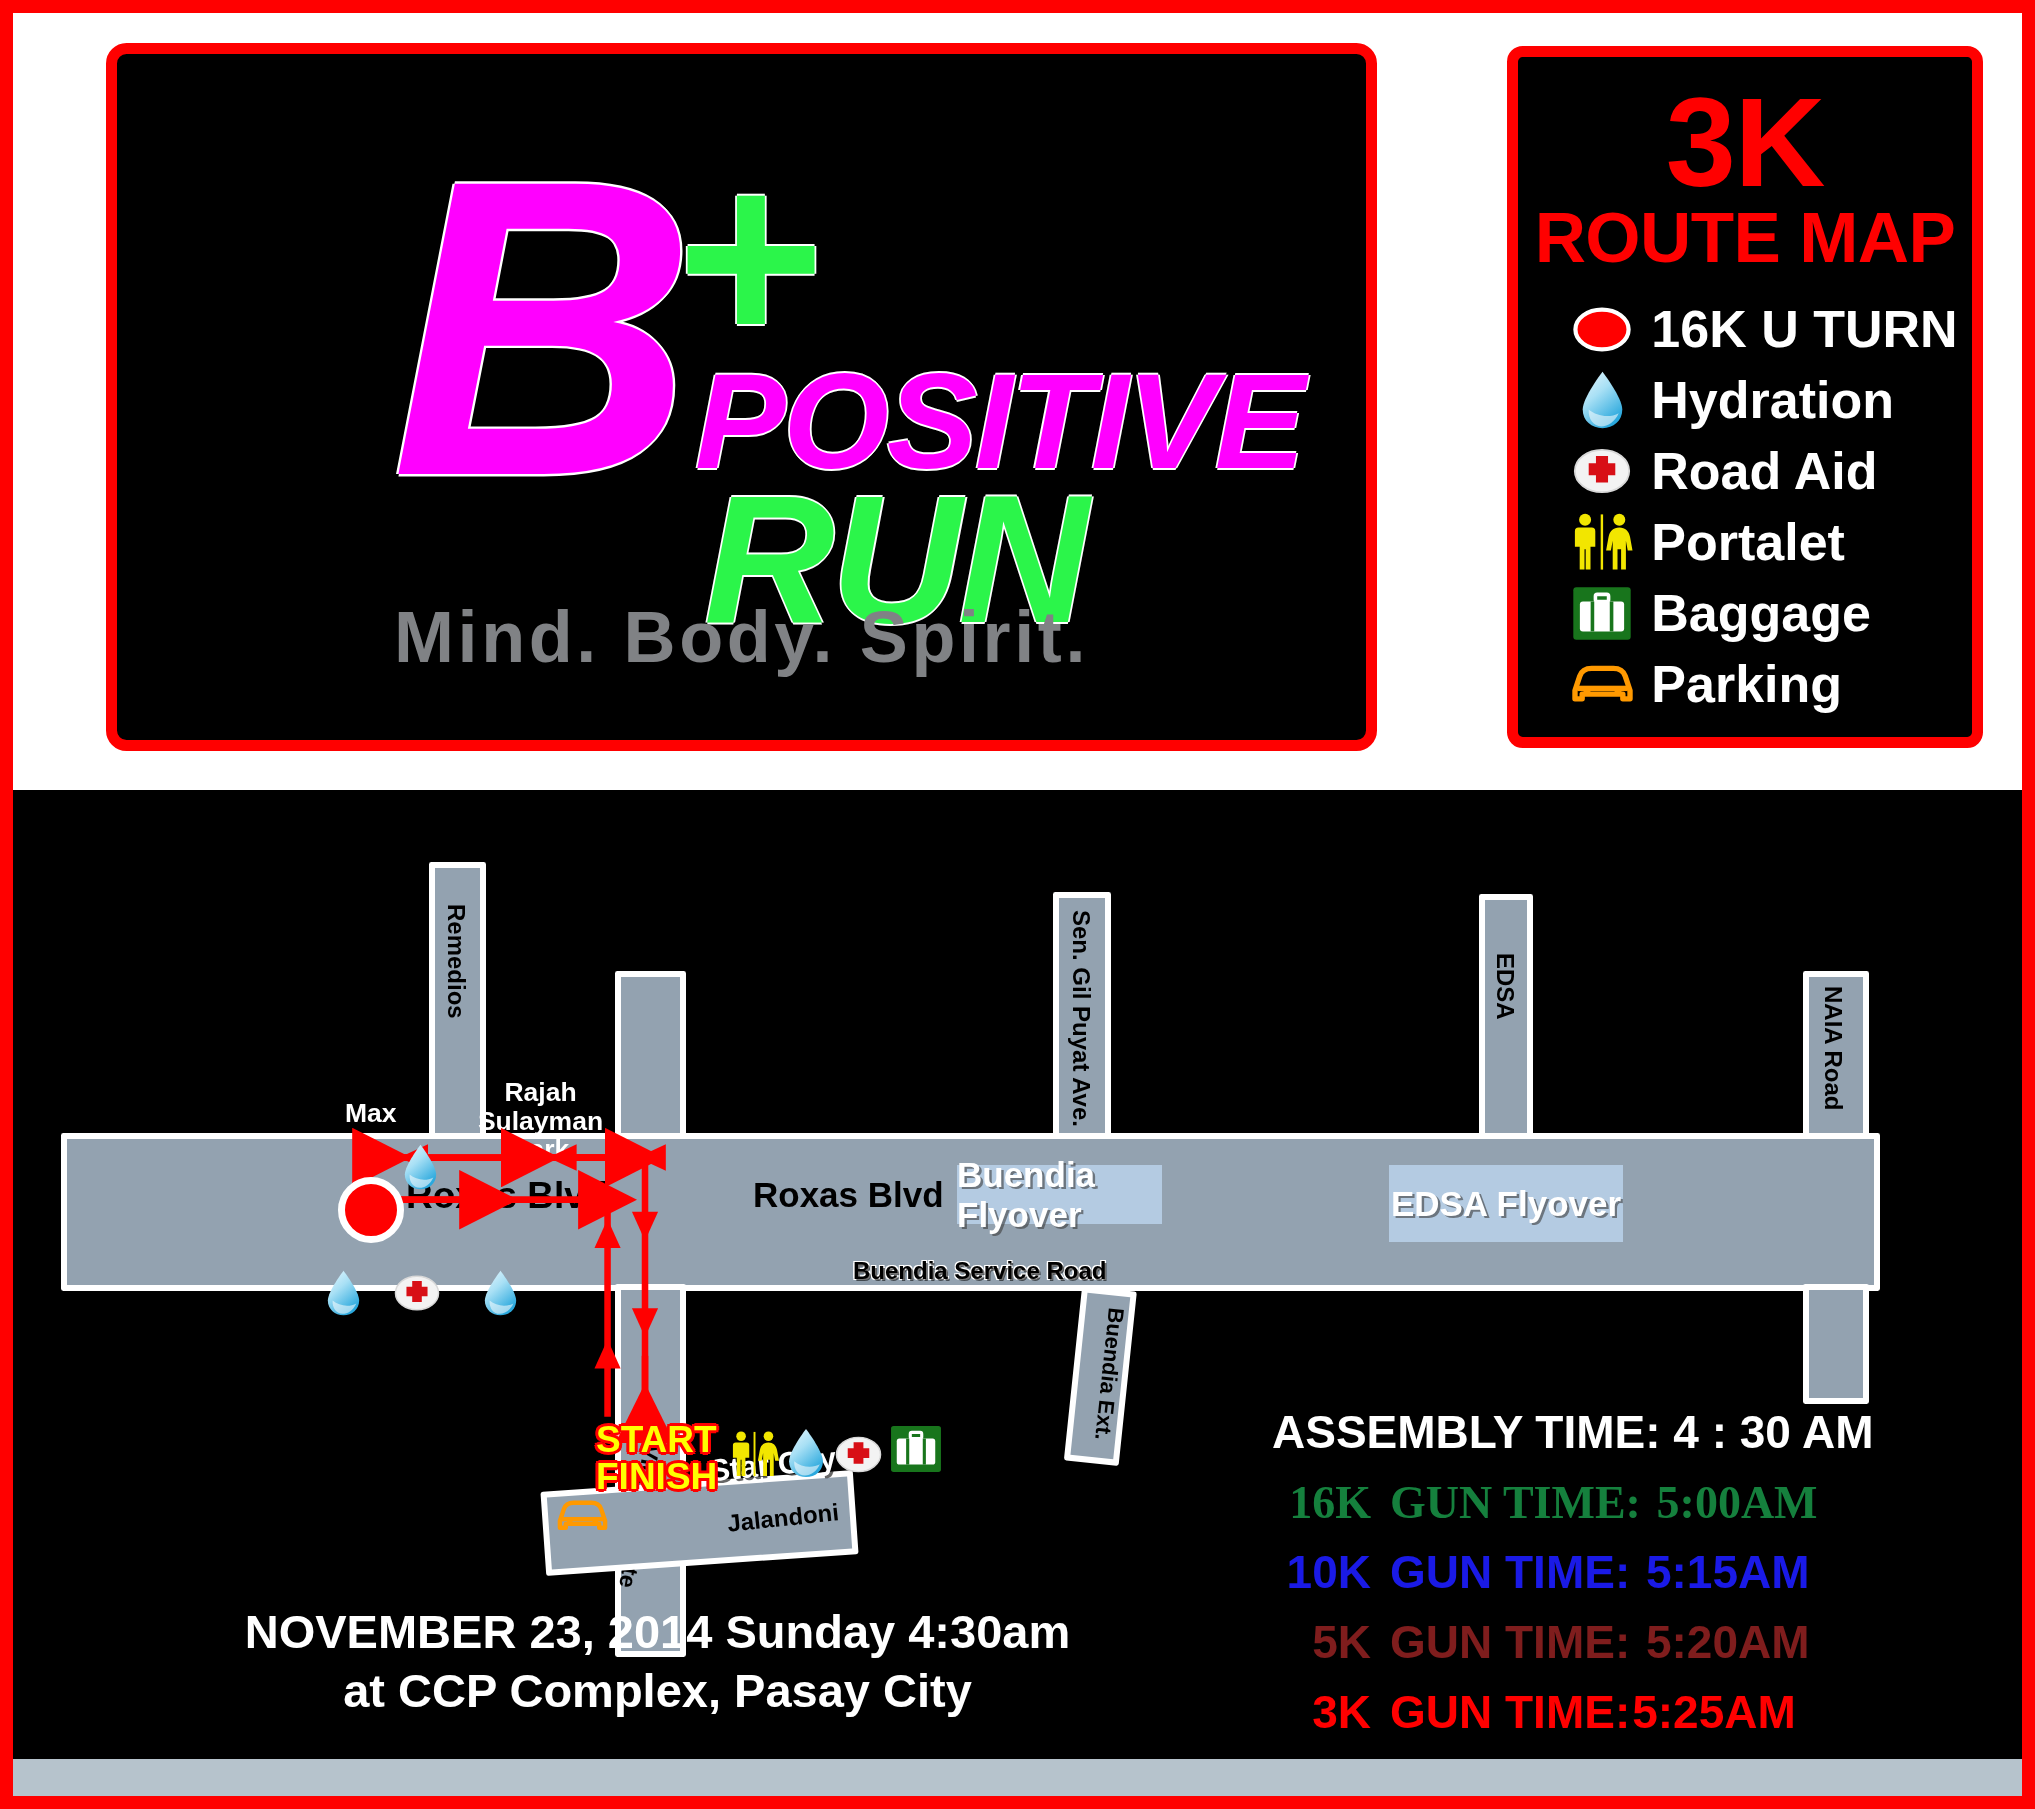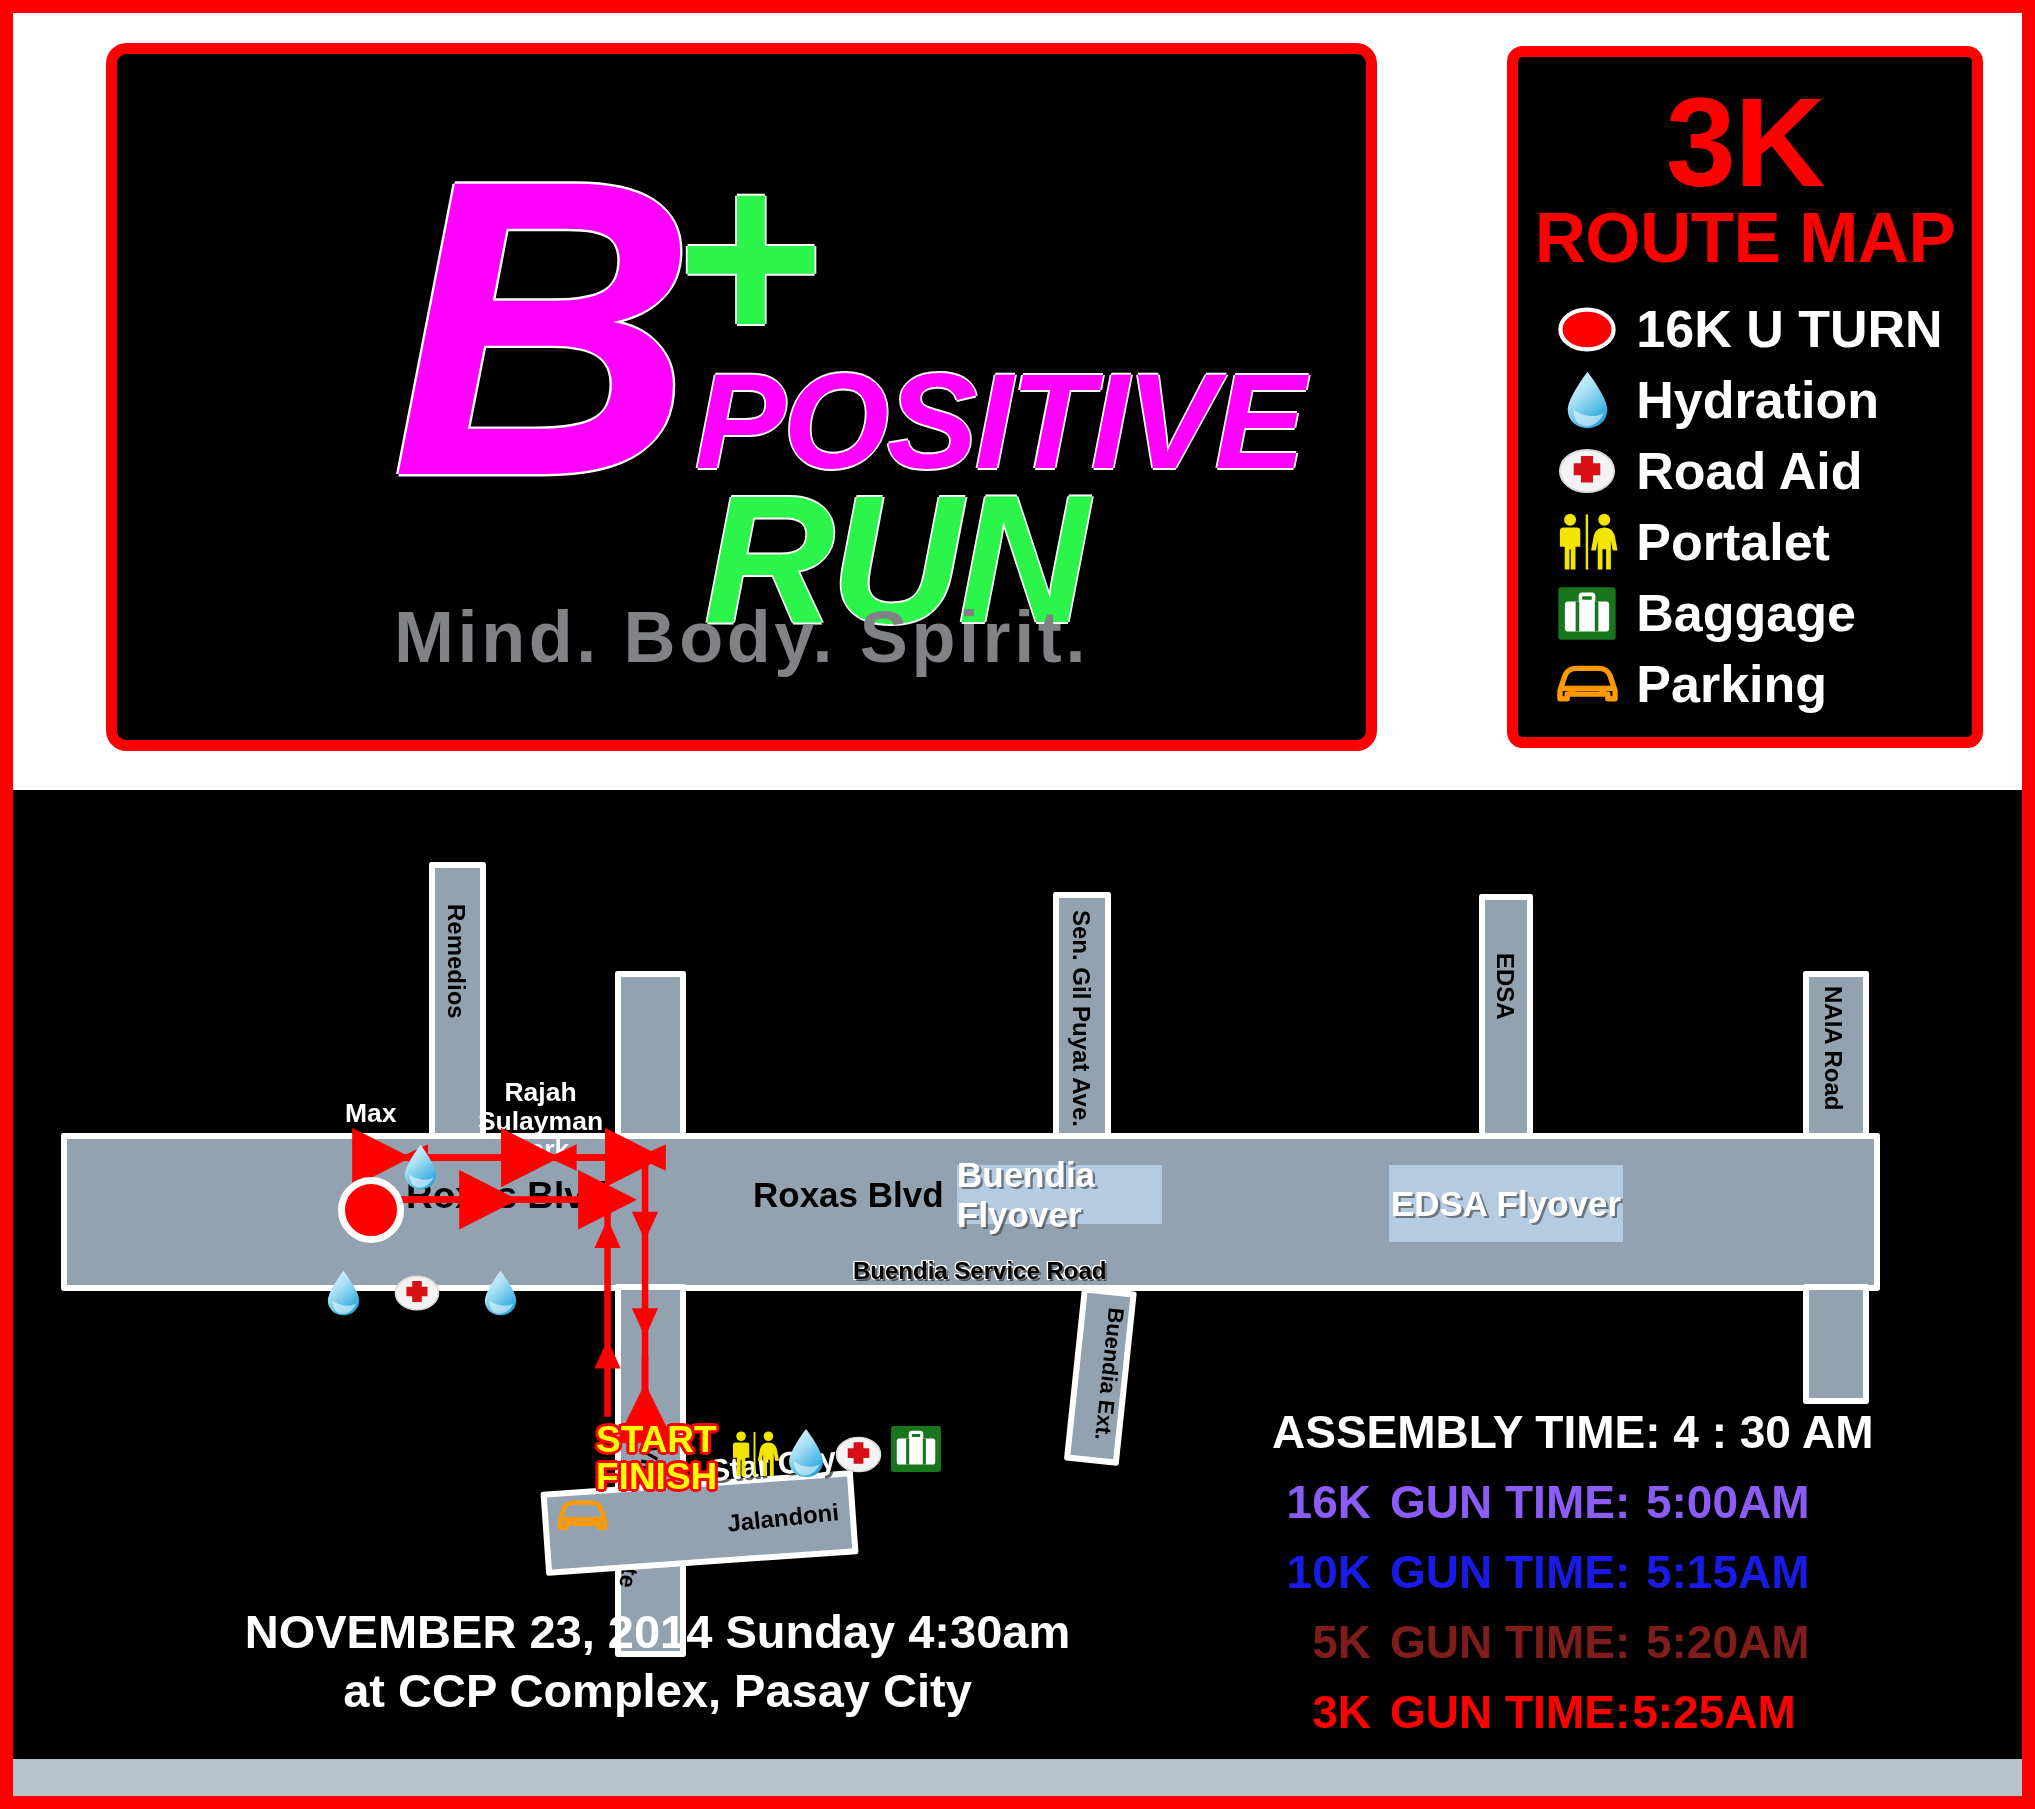--- a/index.html
+++ b/index.html
@@ -120,21 +120,21 @@
     text-align: center;
     font-size: 71px;
     font-weight: bold;
     color: #ff0000;
     line-height: 1.0;
     margin-top: -3.6px;
     letter-spacing: -0.6px;
   }
   #legend-list {
     margin-top: 20.5px;
-    padding-left: 33px;
+    padding-left: 48px;
   }
   .legend-row {
     display: flex;
     align-items: center;
     height: 71px;
   }
   .legend-ico {
     width: 72px;
     display: flex;
     align-items: center;
@@ -528,21 +528,21 @@
   </div>
 
   <div id="event-info">
     <div class="line1">NOVEMBER 23, 2014 Sunday 4:30am</div>
     <div class="line2">at CCP Complex, Pasay City</div>
   </div>
 
   <div id="schedule">
     <div class="sched-assembly">ASSEMBLY TIME:  4 : 30 AM</div>
 
-    <div class="sched-row" style="color:#8b5cf6;">
+    <div class="sched-row" style="color:#15803d;font-family:Liberation Serif, serif;">
       <span class="sched-dist">16K</span>
       <span>GUN TIME:</span>
       <span style="margin-left:15.7px;">5:00AM</span>
     </div>
 
     <div class="sched-row" style="color:#1a1ae6;">
       <span class="sched-dist">10K</span>
       <span>GUN TIME:</span>
       <span style="margin-left:15.7px;">5:15AM</span>
     </div>

